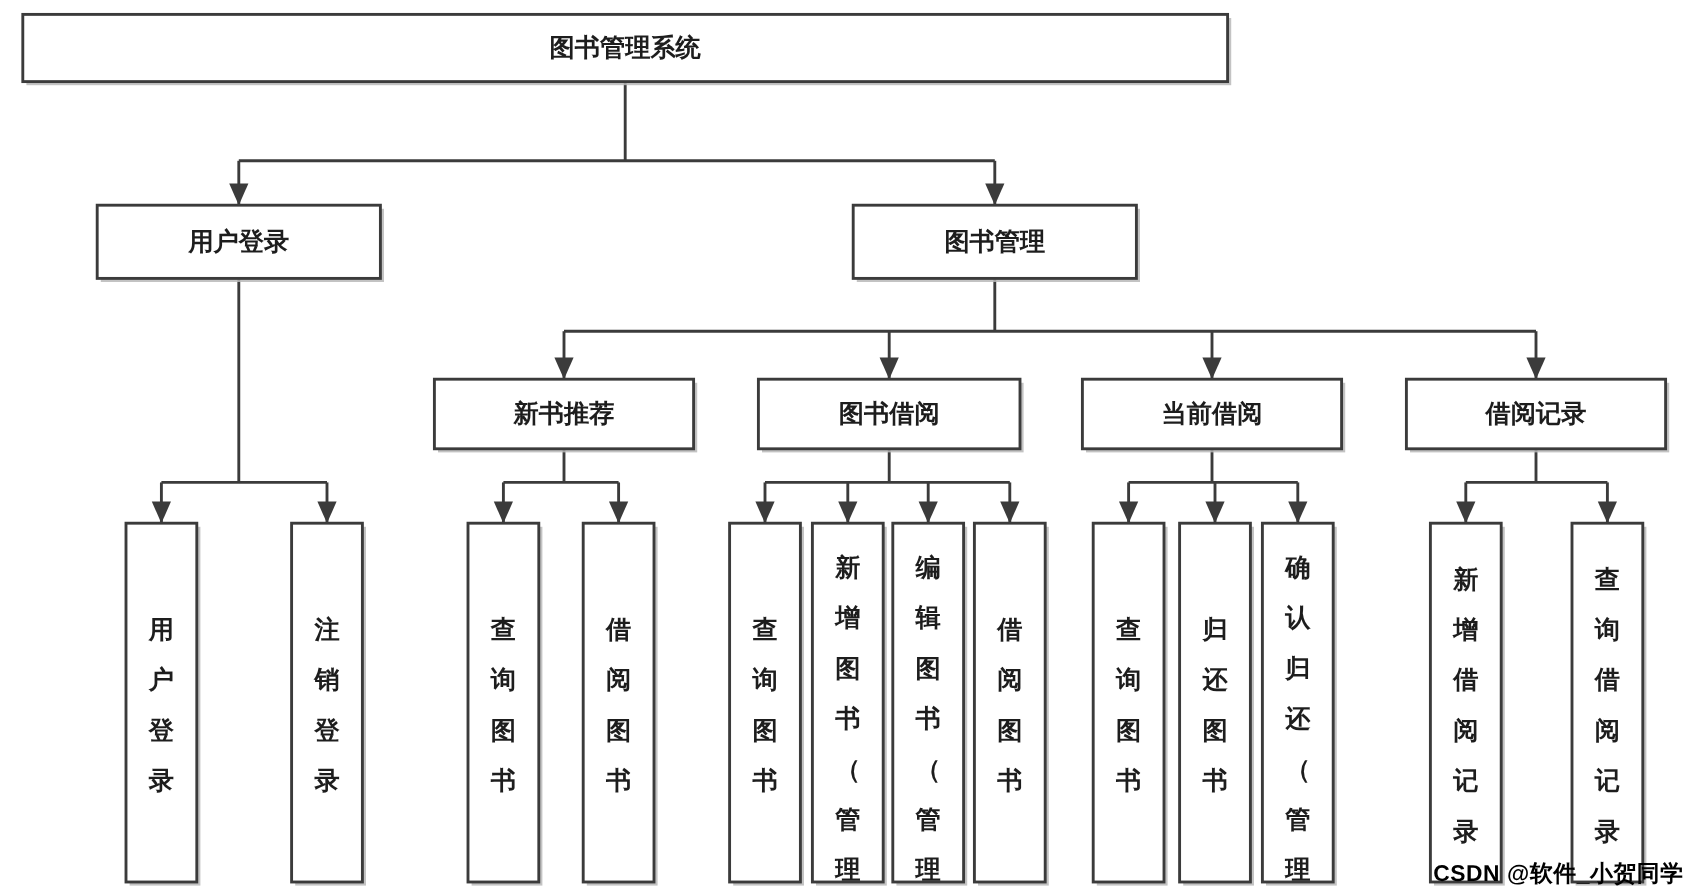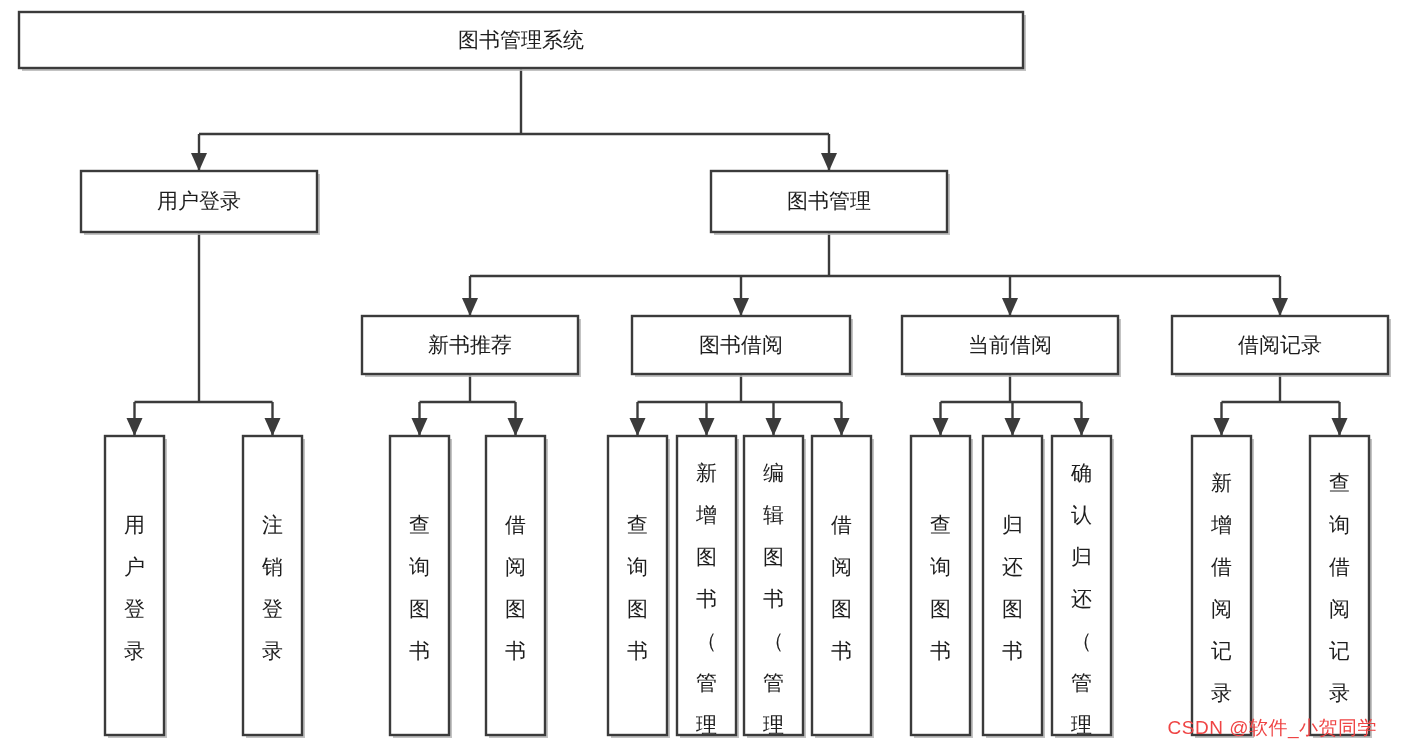--- a/index.html
+++ b/index.html
@@ -13,20 +13,21 @@
     font-family: "Liberation Sans", "DejaVu Sans", sans-serif;
     overflow: hidden;
     position: relative;
   }
   #diagram-root {
     position: absolute;
     left: 0;
     top: 0;
     width: 1405px;
     height: 747px;
+    font-weight: bold;
   }
   svg.flow {
     display: block;
     width: 1405px;
     height: 747px;
   }
   .node-rect {
     fill: #ffffff;
     stroke: #3b3b3b;
     stroke-width: 2.4;
@@ -52,25 +53,25 @@
     dominant-baseline: middle;
   }
   .node-label-vertical {
     font-family: "Liberation Sans", "DejaVu Sans", sans-serif;
     font-size: 21px;
     fill: #1d1d1d;
     text-anchor: middle;
   }
   .watermark {
     position: absolute;
-    right: 28px;
+    right: 2px;
     bottom: 6px;
     font-family: "Liberation Sans", "DejaVu Sans", sans-serif;
     font-size: 19px;
-    color: #ef4444;
+    color: #000000;
     letter-spacing: 0.5px;
     white-space: nowrap;
     user-select: none;
   }
 </style>
 </head>
 <body>
 
 <div id="diagram-root">
   <svg class="flow" viewBox="0 0 1405 747" xmlns="http://www.w3.org/2000/svg">

